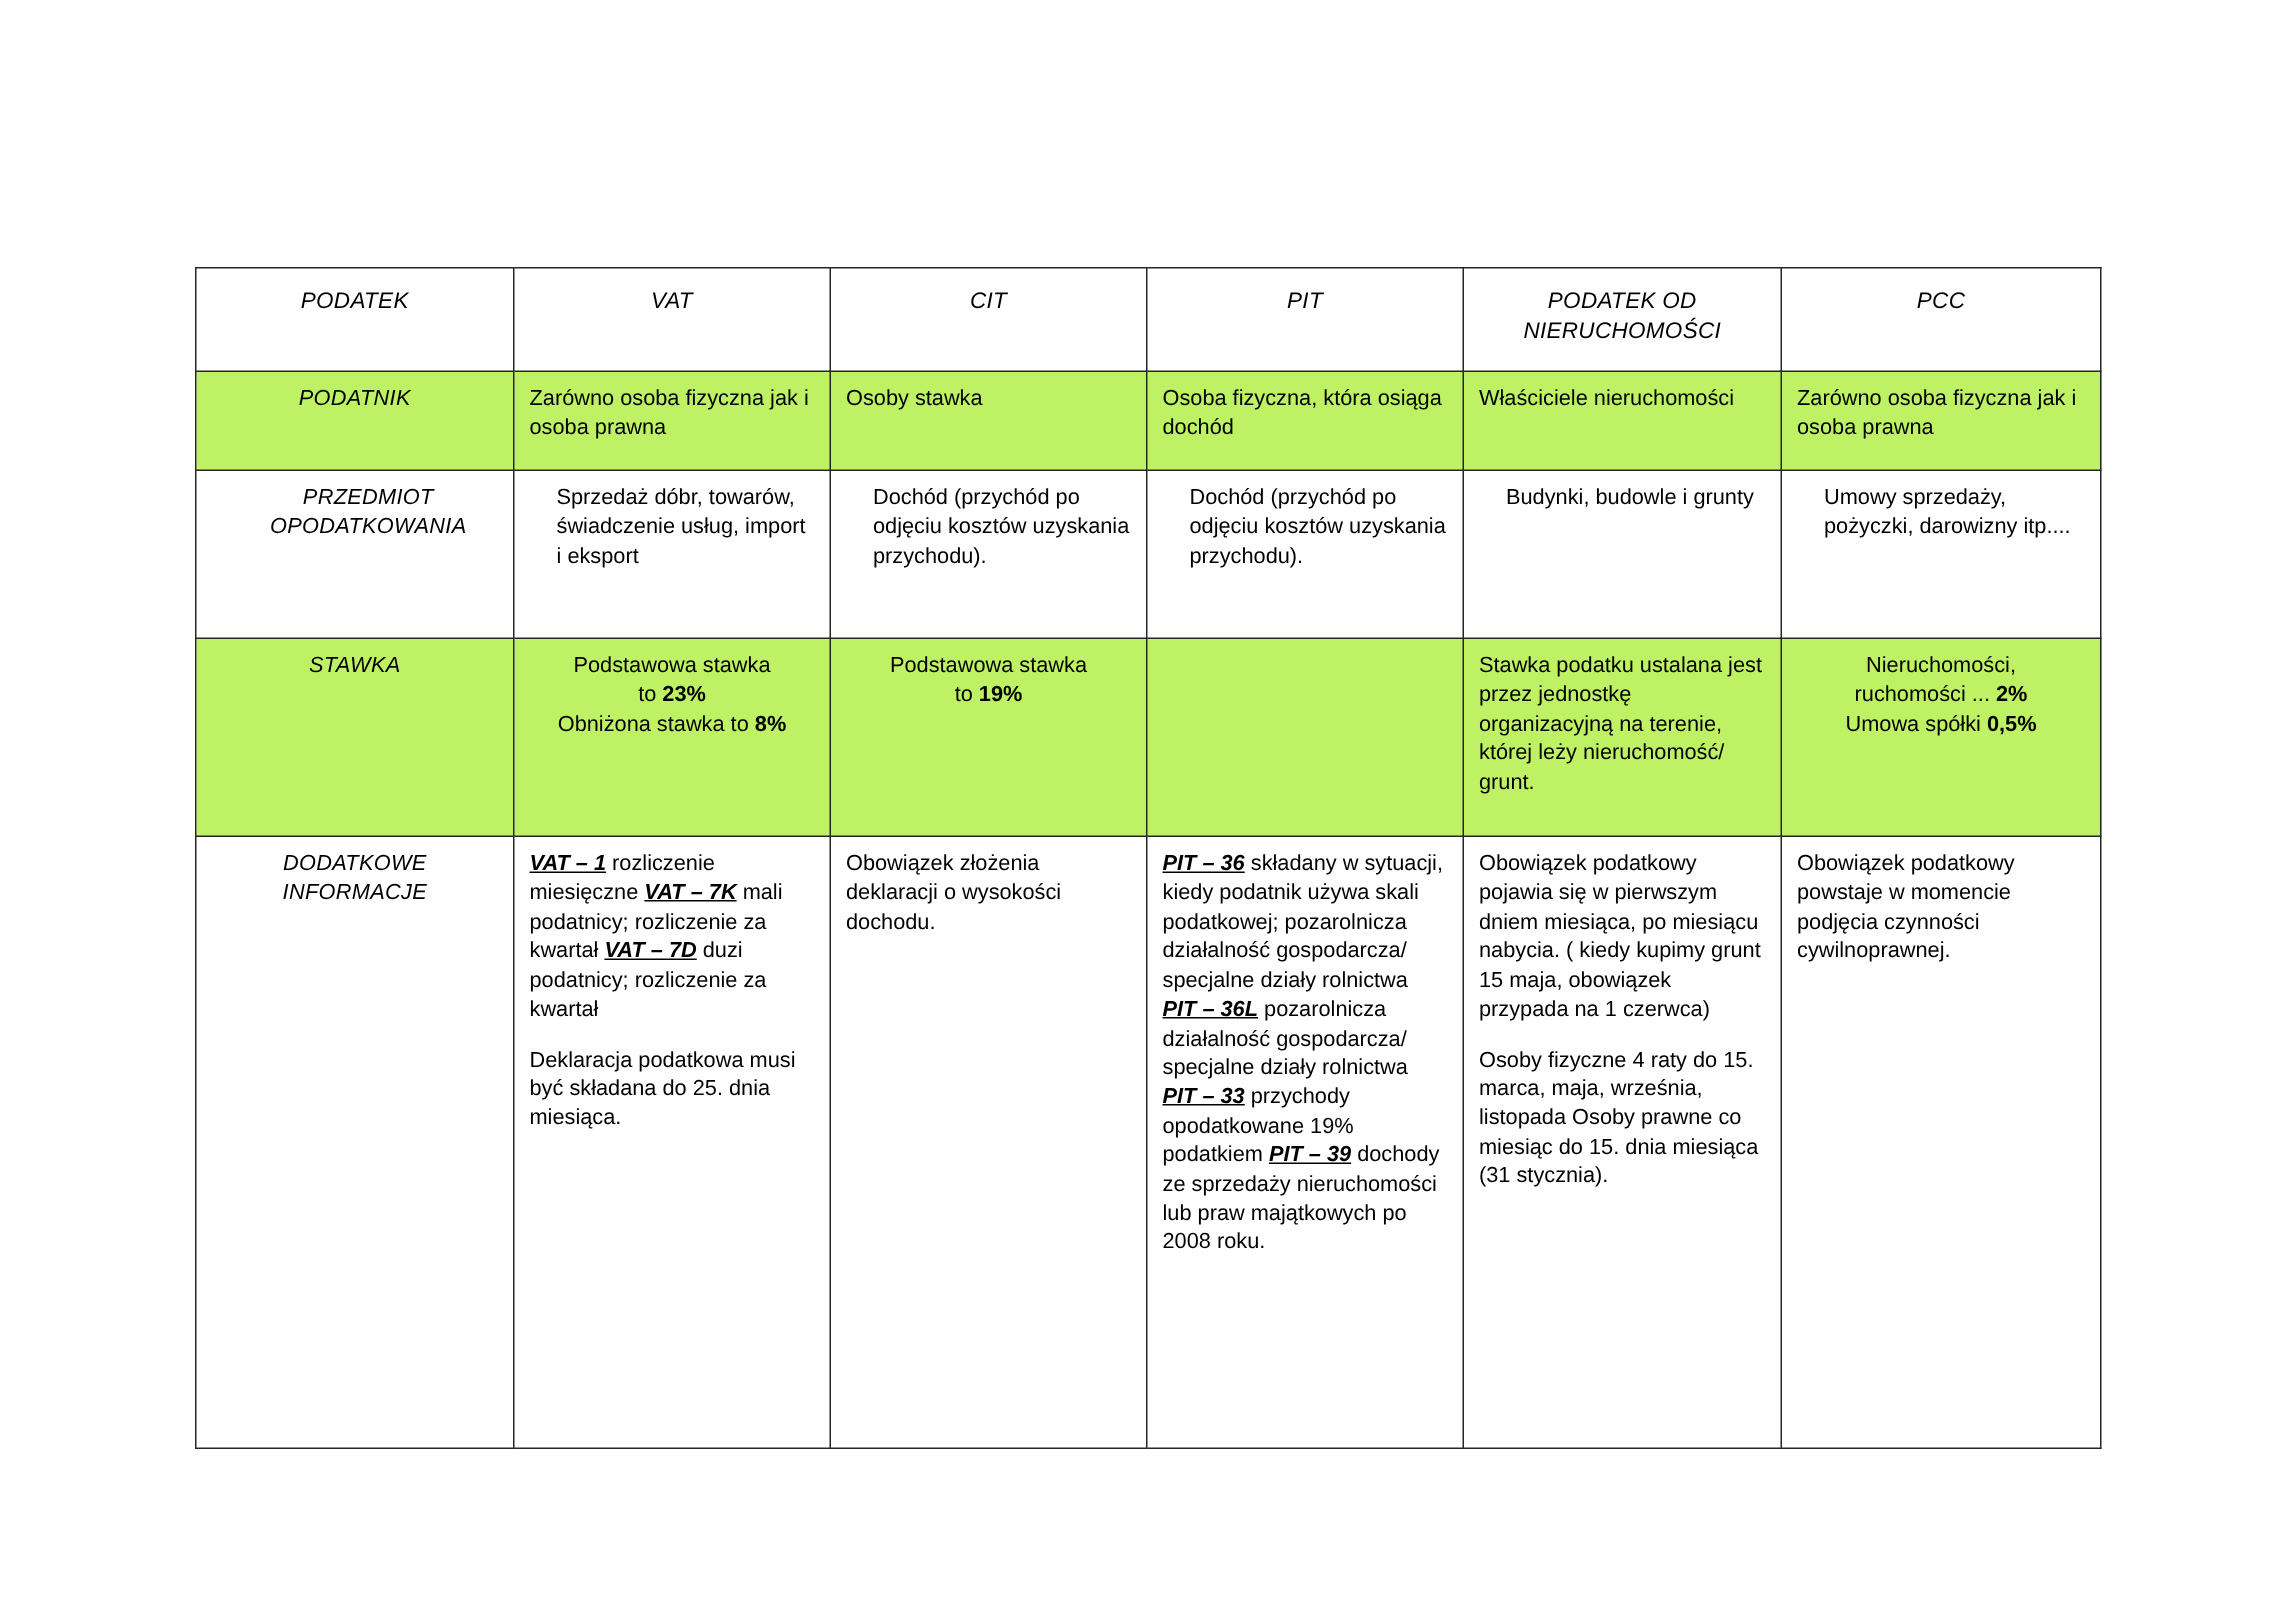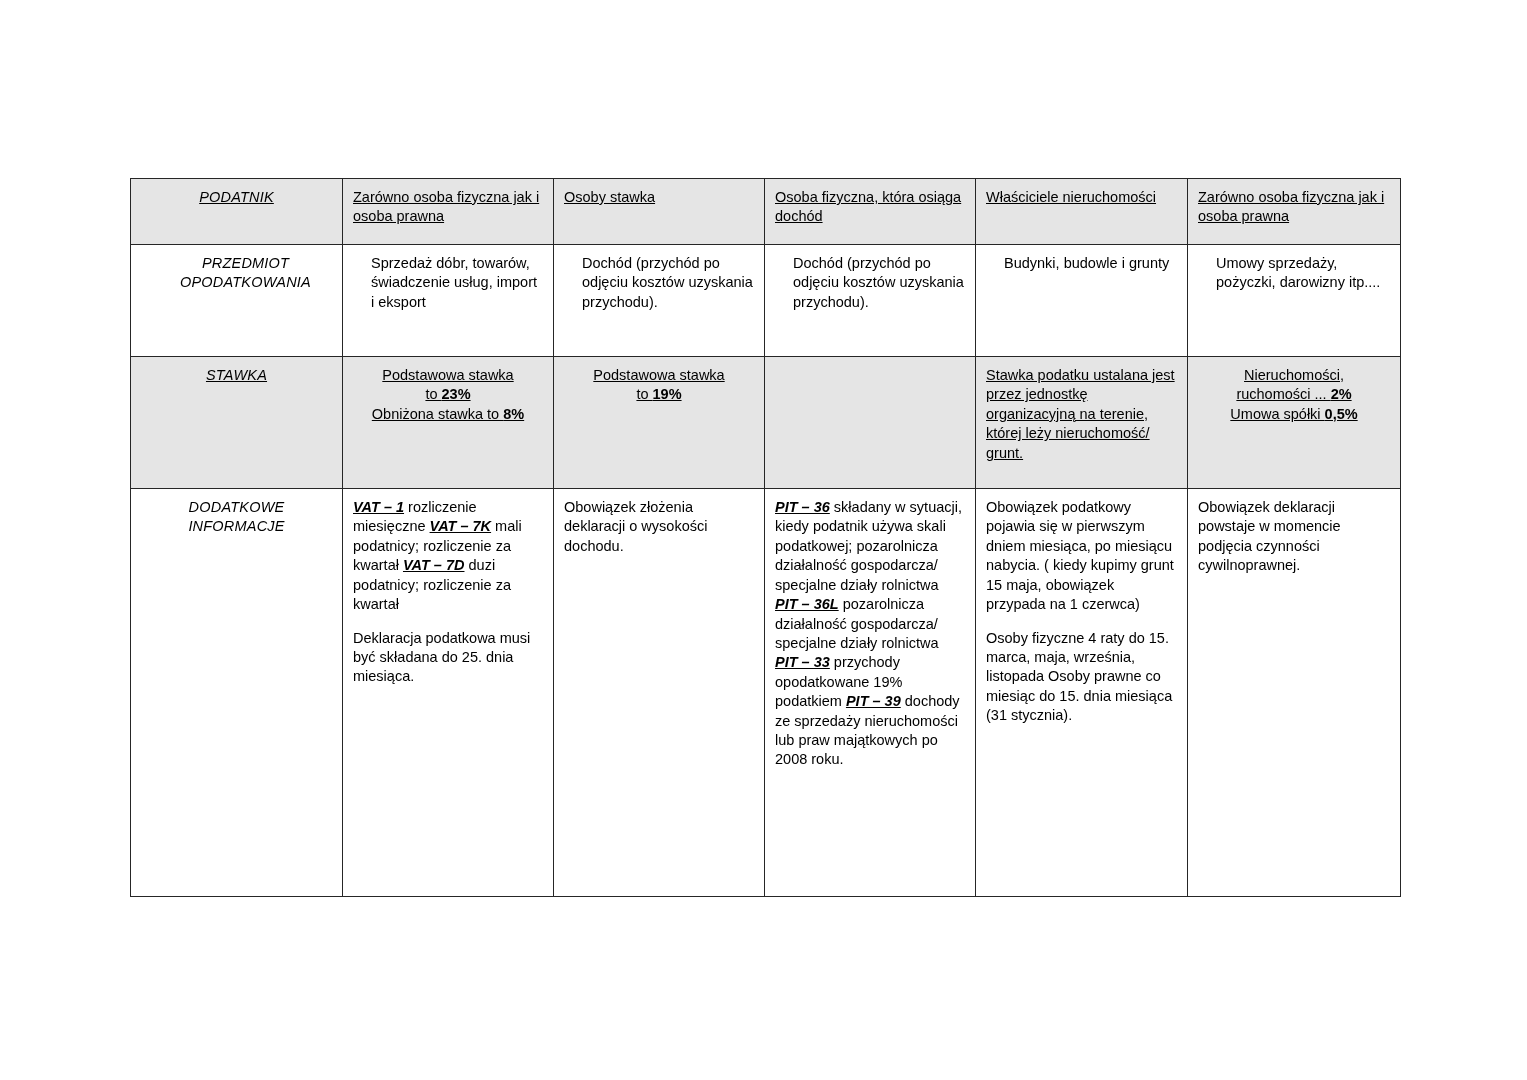--- a/index.html
+++ b/index.html
@@ -57,21 +57,21 @@
     height: 46px;
   }
   
   td.rowlabel {
     text-align: center;
     font-style: italic;
     font-size: 15px;
     letter-spacing: 0.2px;
     vertical-align: middle;
   }
-  tr.shaded td { background: #e5e5e5; text-decoration: underline; }
+  tr.shaded td { background: #bef264; }
 
   
   tr.r-podatnik td { height: 46px; }
   tr.r-przedmiot td { height: 92px; padding-left: 28px; }
   tr.r-stawka td { height: 112px; }
   tr.r-dodatkowe td { height: 388px; }
 
   .line { display: block; text-align: center; }
   .it { }
   .b { font-weight: bold; }
@@ -87,20 +87,28 @@
   <table class="tax-table">
     <colgroup>
       <col class="c0">
         <col class="c1">
         <col class="c2">
         <col class="c3">
         <col class="c4">
         <col class="c5">
     </colgroup>
     <tbody>
+      <tr class="head">
+        <td>PODATEK</td>
+        <td>VAT</td>
+        <td>CIT</td>
+        <td>PIT</td>
+        <td>PODATEK OD NIERUCHOMOŚCI</td>
+        <td>PCC</td>
+      </tr>
 
       <tr class="shaded r-podatnik">
         <td class="rowlabel">PODATNIK</td>
         <td>Zarówno osoba fizyczna jak i osoba prawna</td>
         <td>Osoby stawka</td>
         <td>Osoba fizyczna, która osiąga dochód</td>
         <td>Właściciele nieruchomości</td>
         <td>Zarówno osoba fizyczna jak i osoba prawna</td>
       </tr>
 
@@ -154,18 +162,18 @@
         </td>
 
         <td>
           <span class="tight">Obowiązek podatkowy pojawia się w pierwszym dniem miesiąca, po miesiącu nabycia.</span>
           <span class="tight"><span>( kiedy kupimy grunt </span><span class="it">15 maja, obowiązek przypada na 1 czerwca)</span></span>
           <span class="gap"></span>
           <span class="tight"><span>Osoby fizyczne 4 raty do </span><span class="it">15. marca, maja, września, listopada</span></span>
           <span class="tight"><span>Osoby prawne co miesiąc do </span><span class="it">15. dnia</span><span> miesiąca (31 stycznia).</span></span>
         </td>
 
-        <td>Obowiązek deklaracji powstaje w momencie podjęcia czynności cywilnoprawnej.</td>
+        <td>Obowiązek podatkowy powstaje w momencie podjęcia czynności cywilnoprawnej.</td>
       </tr>
     </tbody>
   </table>
 
 </div>
 
 </body></html>

